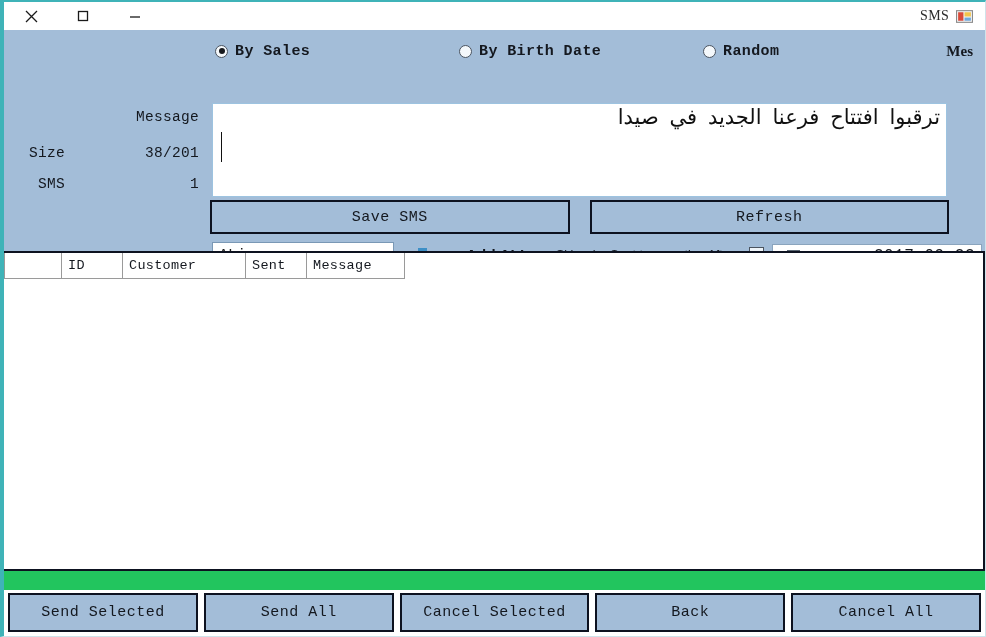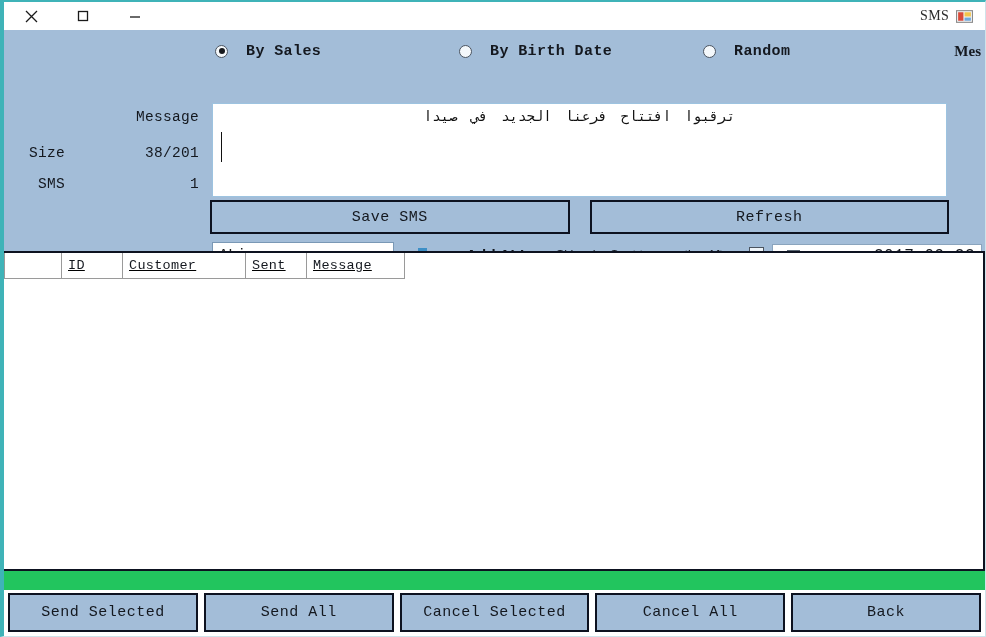--- a/index.html
+++ b/index.html
@@ -70,21 +70,21 @@
   .radio-row {
     position: absolute;
     left: 0; top: 8px; right: 0;
     height: 26px;
     display: flex;
     align-items: center;
   }
   .radio-item {
     display: flex;
     align-items: center;
-    gap: 18px;
+    gap: 7px;
     position: absolute;
     cursor: default;
   }
   .radio-item.r1 { left: 211px; }
   .radio-item.r2 { left: 455px; }
   .radio-item.r3 { left: 699px; }
   .radio-dot {
     width: 13px; height: 13px;
     border-radius: 50%;
     border: 1px solid #4b5460;
@@ -102,21 +102,21 @@
   .radio-label {
     font-family: "Liberation Mono", "DejaVu Sans Mono", monospace;
     font-size: 15px;
     font-weight: bold;
     color: #14181f;
     white-space: nowrap;
     letter-spacing: .4px;
   }
   .mes-cut {
     position: absolute;
-    right: 4px;
+    right: 12px;
     font-family: "Liberation Serif", "DejaVu Serif", serif;
     font-size: 15px;
     font-weight: bold;
     color: #14181f;
     white-space: nowrap;
     overflow: hidden;
   }
 
   
   .msg-label {
@@ -143,23 +143,23 @@
     width: 735px;
     height: 94px;
     background: #ffffff;
     border: 1px solid #9dc3e0;
     box-sizing: border-box;
     padding: 2px 6px 2px 6px;
     overflow: hidden;
   }
   .msg-line-ar {
     direction: rtl;
-    text-align: center;
-    font-family: Liberation Mono, monospace;
-    font-size: 14px;
+    text-align: right;
+    font-family: Liberation Sans, sans-serif;
+    font-size: 21px;
     color: #111;
     line-height: 22px;
     white-space: nowrap;
     letter-spacing: 1px;
     word-spacing: 5px;
   }
   .msg-caret {
     margin-top: 4px;
     width: 1px;
     height: 30px;
@@ -291,21 +291,20 @@
     border-top: 2px solid #0d1220;
     border-bottom: 2px solid #0d1220;
     border-right: 2px solid #0d1220;
     box-sizing: border-box;
     position: relative;
     overflow: hidden;
   }
   table.grid {
     border-collapse: collapse;
     table-layout: fixed;
-    text-decoration: underline;
   }
   table.grid th {
     background: #ffffff;
     border: 1px solid #9a9a9a;
     border-top: none;
     font-family: "Liberation Mono", "DejaVu Sans Mono", monospace;
     font-size: 13.5px;
     font-weight: normal;
     color: #14181f;
     height: 25px;
@@ -468,17 +467,17 @@
         </tr>
       </thead>
       <tbody></tbody>
     </table>
   </div>
 
   <div class="bottom-bar">
     <div class="bottom-btn">Send Selected</div>
     <div class="bottom-btn">Send All</div>
     <div class="bottom-btn">Cancel Selected</div>
+    <div class="bottom-btn">Back</div>
     <div class="bottom-btn">Cancel All</div>
-    <div class="bottom-btn">Back</div>
   </div>
 
 </div>
 
 </body></html>

